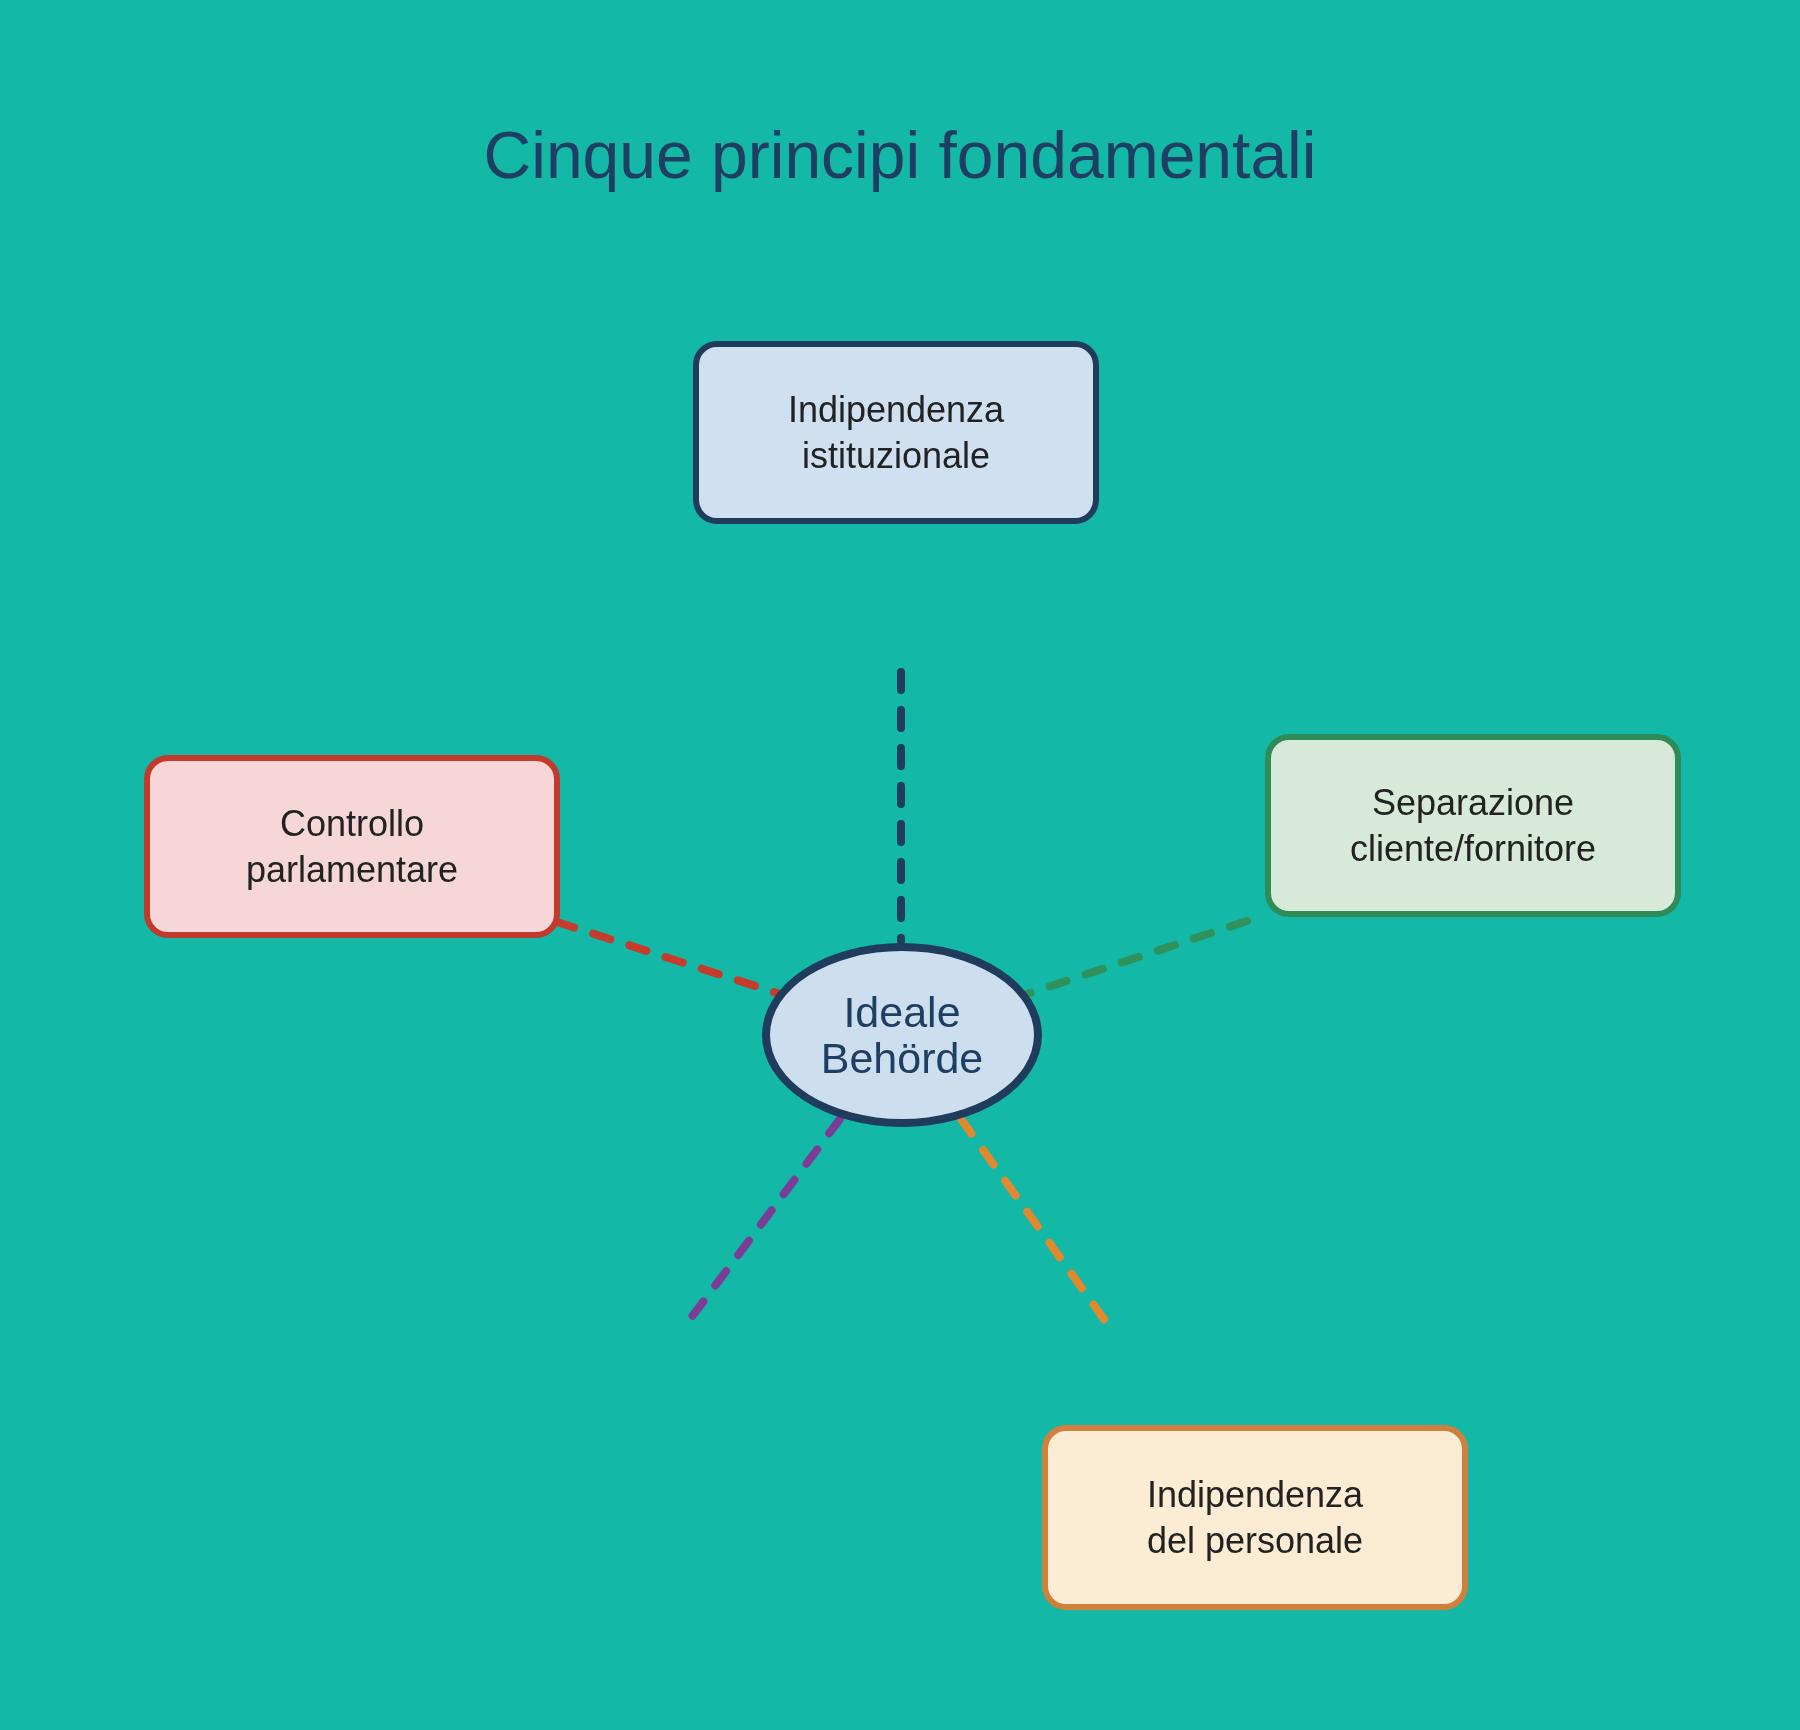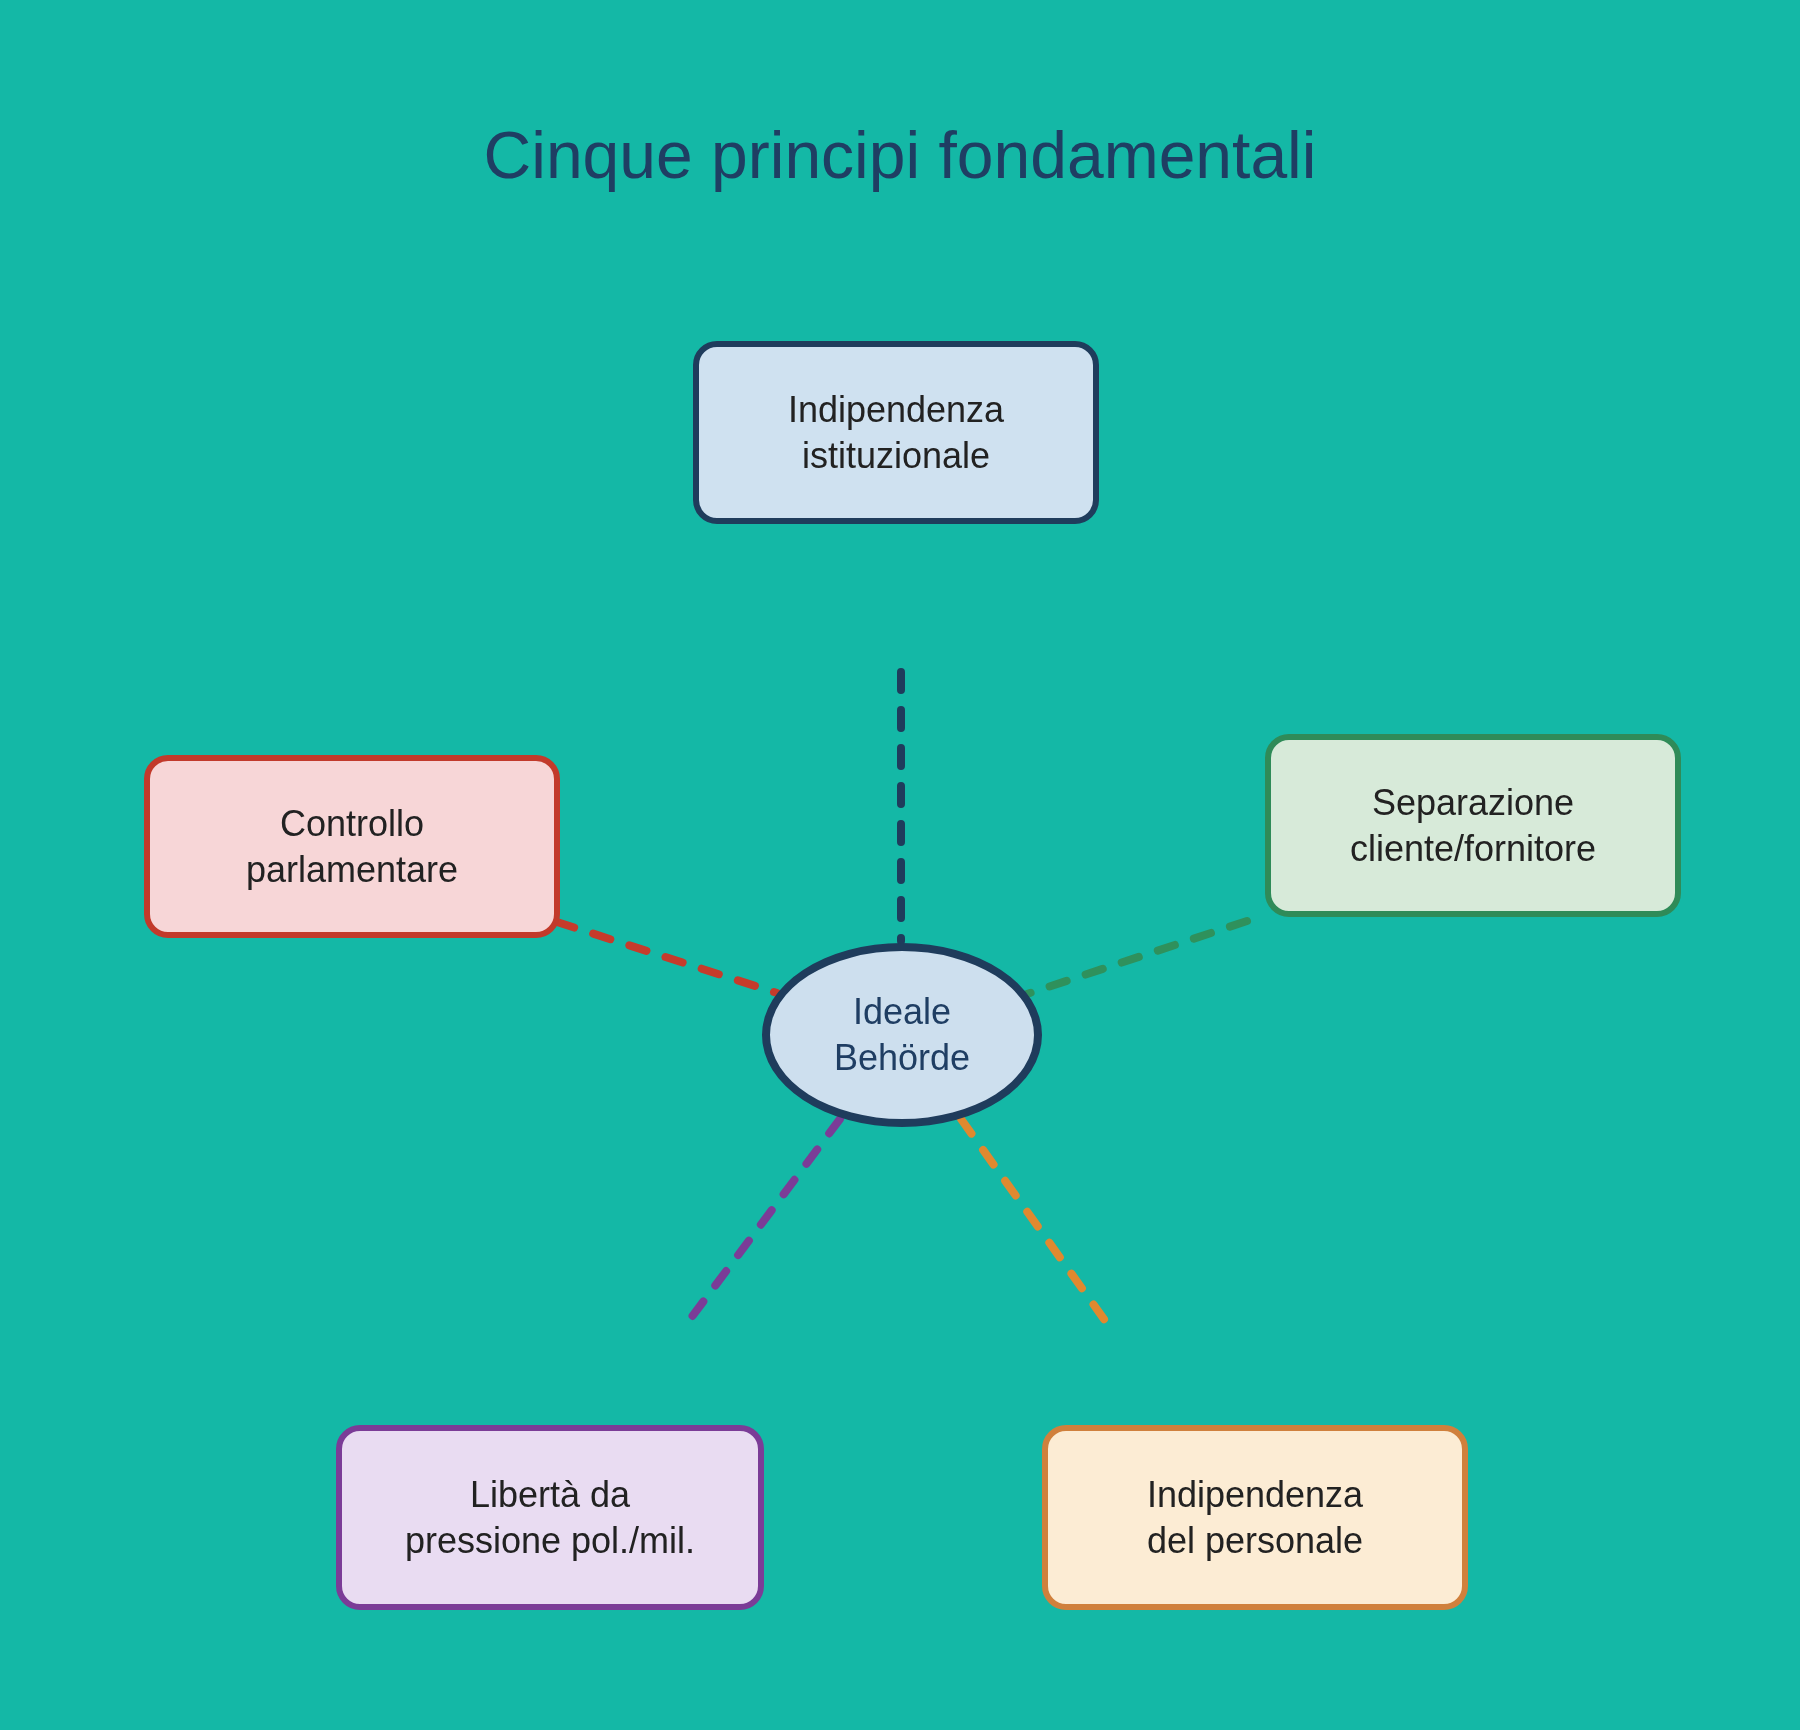--- a/index.html
+++ b/index.html
@@ -59,21 +59,21 @@
     width: 280px;
     height: 184px;
     border-style: solid;
     border-width: 8px;
     border-radius: 50%;
     display: flex;
     align-items: center;
     justify-content: center;
     text-align: center;
     white-space: pre-line;
-    font-size: 36px;
+    font-size: 43px;
     line-height: 46px;
     font-weight: 400;
   }
 </style>
 </head>
 <body>
 
 <div class="canvas">
 
   <div class="diagram-title" style="color: rgb(31, 62, 99);">Cinque principi fondamentali</div>
@@ -88,22 +88,20 @@
 
   <div class="node node-top" style="background-color: rgb(207, 225, 240); border-color: rgb(31, 60, 92); color: rgb(34, 34, 34);">Indipendenza
 istituzionale</div>
 
   <div class="node node-left" style="background-color: rgb(247, 214, 215); border-color: rgb(194, 58, 43); color: rgb(34, 34, 34);">Controllo
 parlamentare</div>
 
   <div class="node node-right" style="background-color: rgb(215, 234, 217); border-color: rgb(47, 139, 88); color: rgb(34, 34, 34);">Separazione
 cliente/fornitore</div>
 
-  <div class="node node-bottom-left" style="background-color: rgb(233, 220, 242); border-color: rgb(123, 60, 151); color: rgb(34, 34, 34);">Libertà da
-pressione pol./mil.</div>
 
   <div class="node node-bottom-right" style="background-color: rgb(252, 236, 212); border-color: rgb(208, 128, 60); color: rgb(34, 34, 34);">Indipendenza
 del personale</div>
 
   <div class="node-center" style="background-color: rgb(205, 223, 238); border-color: rgb(31, 60, 92); color: rgb(31, 62, 99);">Ideale
 Behörde</div>
 
 </div>
 
 </body></html>

